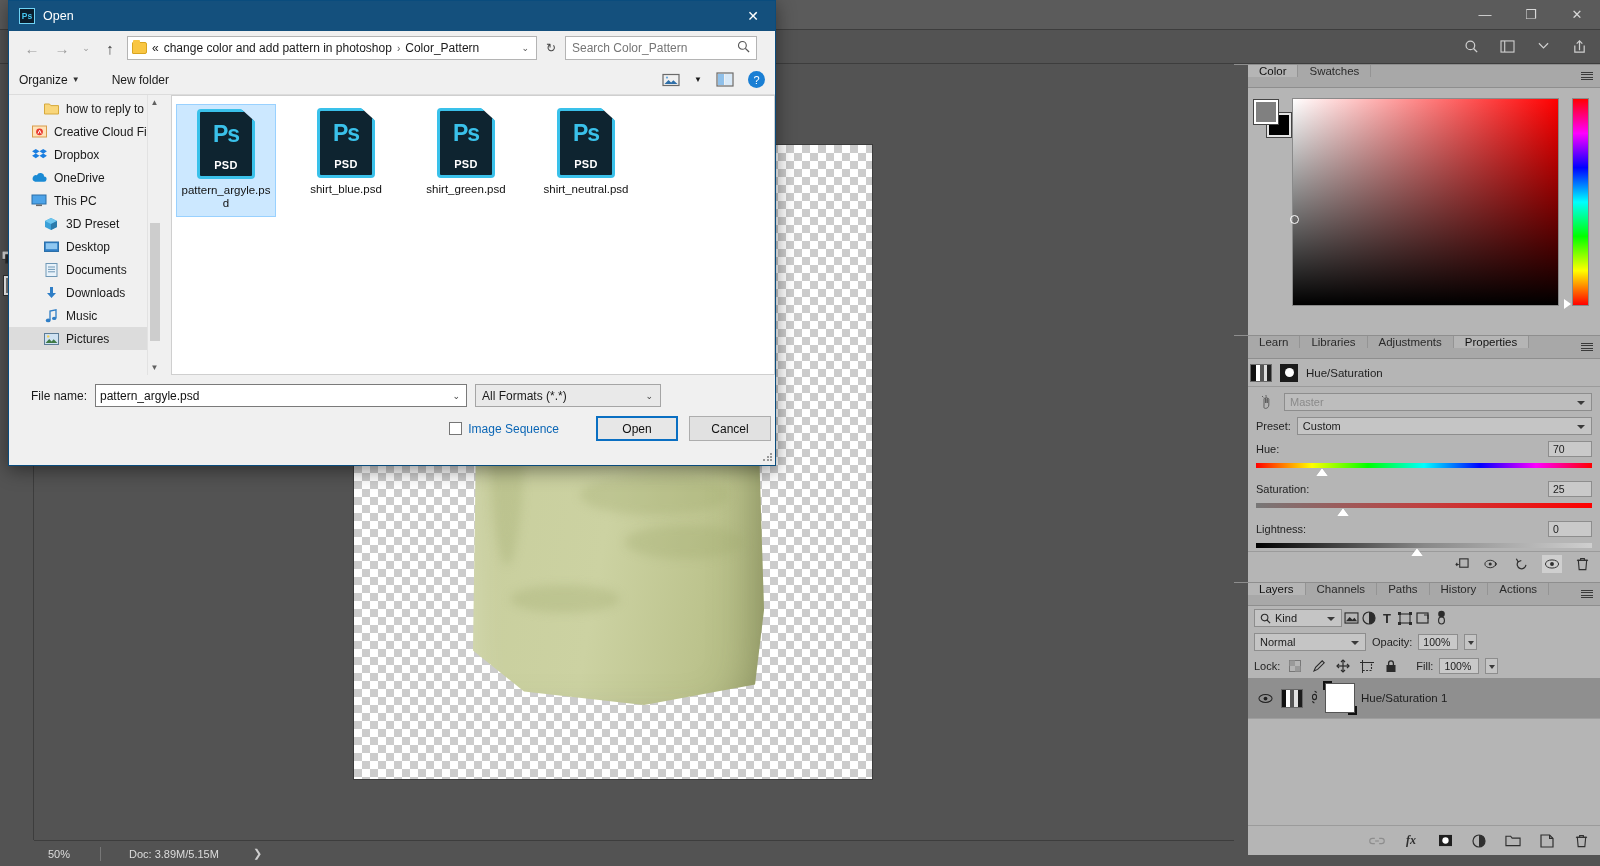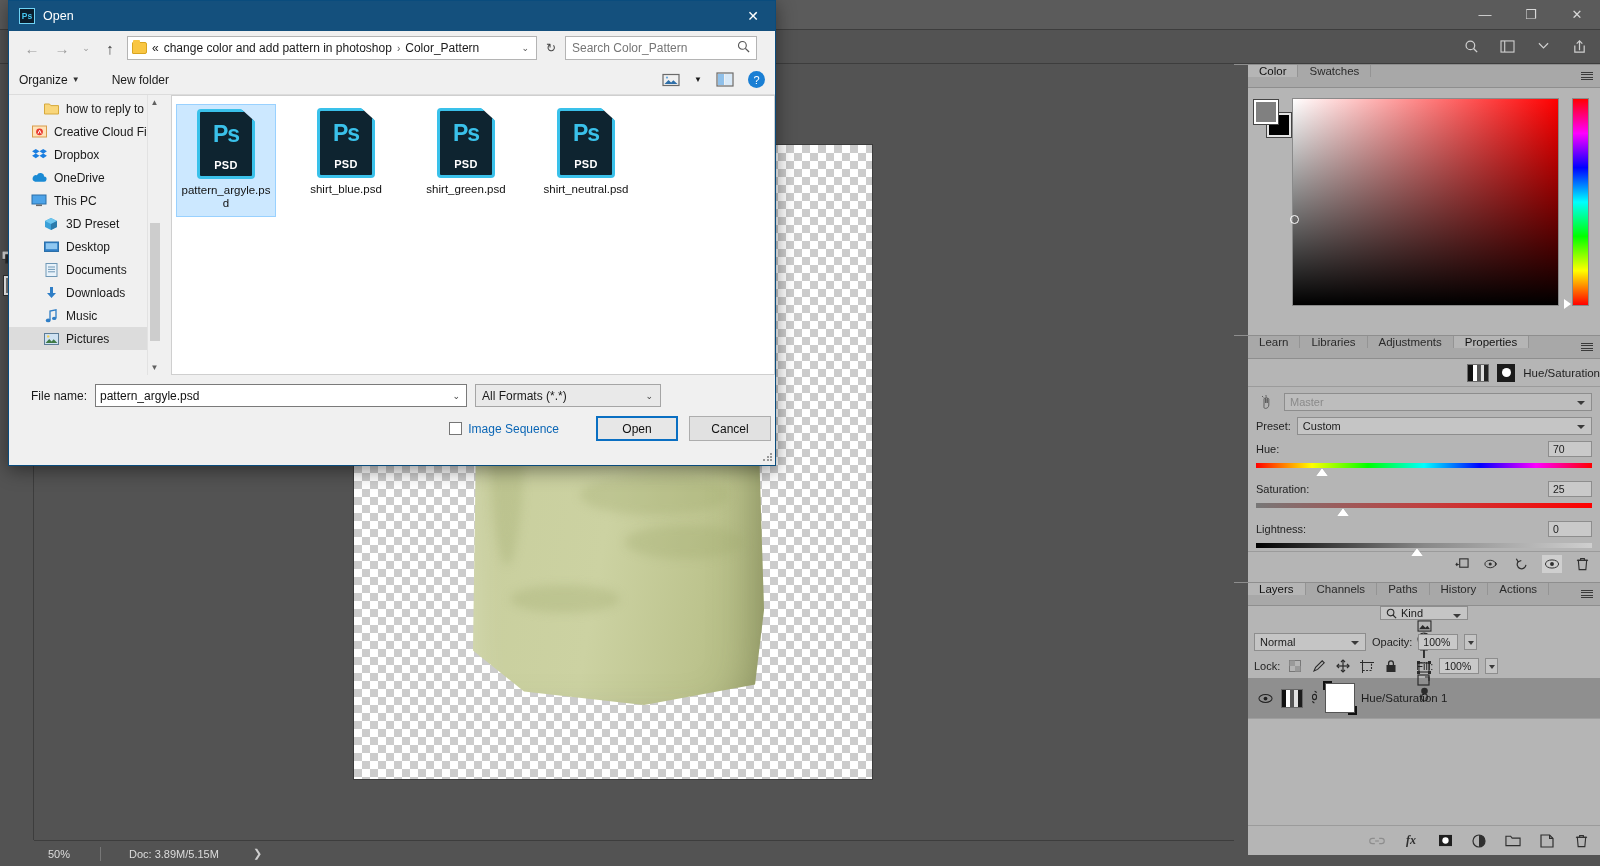--- a/index.html
+++ b/index.html
@@ -120,21 +120,21 @@
   .cf-picker { position:absolute; left:-3px; top:116px; width:9px; height:9px; border:1.5px solid #fff; border-radius:50%; }
   .hue-strip {
     position:absolute; left:324px; top:10px; width:17px; height:208px;
     background:linear-gradient(to bottom,#f00,#f0f,#00f,#0ff,#0f0,#ff0,#f00);
     border:1px solid #8a8a8a;
   }
   .hue-marker { position:absolute; left:-9px; bottom:-4px; width:0;height:0;
     border-top:5px solid transparent;border-bottom:5px solid transparent;border-left:7px solid #fff; }
 
   
-  .prop-head { height:28px; display:flex; align-items:center; padding-left:12px; gap:8px; border-bottom:1px solid #9b9b9b;justify-content:flex-end;}
+  .prop-head { height:28px; display:flex; align-items:center; padding-left:2px; gap:8px; border-bottom:1px solid #9b9b9b;}
   .adj-icon { width:22px; height:18px; background:linear-gradient(to right,#111 0 25%,#fff 25% 45%,#555 45% 65%,#ddd 65% 82%,#222 82% 100%); border:1px solid #6a6a6a;}
   .mask-icon { width:18px; height:18px; background:#1b1b1b; display:flex; align-items:center; justify-content:center;}
   .mask-icon::after { content:""; width:9px; height:9px; border-radius:50%; background:#fff;}
   .prop-title { font-size:11.5px; color:#1e1e1e; }
 
   .prop-row { display:flex; align-items:center; padding:5px 8px 0 8px; gap:6px; }
   .prop-label { font-size:11px; color:#232323; }
   .select {
     background:#c5c5c5; border:1px solid #8d8d8d; height:18px; font-size:11px;
     color:#1c1c1c; display:flex; align-items:center; padding:0 5px; position:relative;
@@ -162,21 +162,21 @@
     filter:drop-shadow(0 0 .5px #555);
   }
   .prop-foot {
     height:24px; border-top:1px solid #9b9b9b; display:flex; align-items:center;
     justify-content:flex-end; gap:10px; padding-right:8px;
   }
   .pf-ic { width:20px; height:18px; display:flex;align-items:center;justify-content:center; color:#2f2f2f; font-size:12px;}
   .pf-ic.on { background:#cfcfcf; }
 
   
-  .lay-toolrow { height:24px; display:flex; align-items:center; padding:0 6px; gap:0;flex-direction:column;}
+  .lay-toolrow { height:24px; display:flex; align-items:center; padding:0 6px; gap:0;}
   .kind-select {
     width:88px; height:18px; background:#c5c5c5; border:1px solid #8d8d8d;
     display:flex; align-items:center; gap:4px; padding-left:5px; font-size:11px; position:relative;
   }
   .kind-select::after { content:""; position:absolute; right:6px; top:7px;
     border-left:4px solid transparent;border-right:4px solid transparent;border-top:4px solid #3a3a3a;}
   .lt-ic { width:18px; height:18px; display:flex; align-items:center; justify-content:center; color:#2b2b2b; font-size:12px;}
 
   .lay-blendrow, .lay-lockrow { height:24px; display:flex; align-items:center; padding:0 6px; gap:6px;}
   .blend-select { width:112px; height:18px; }

